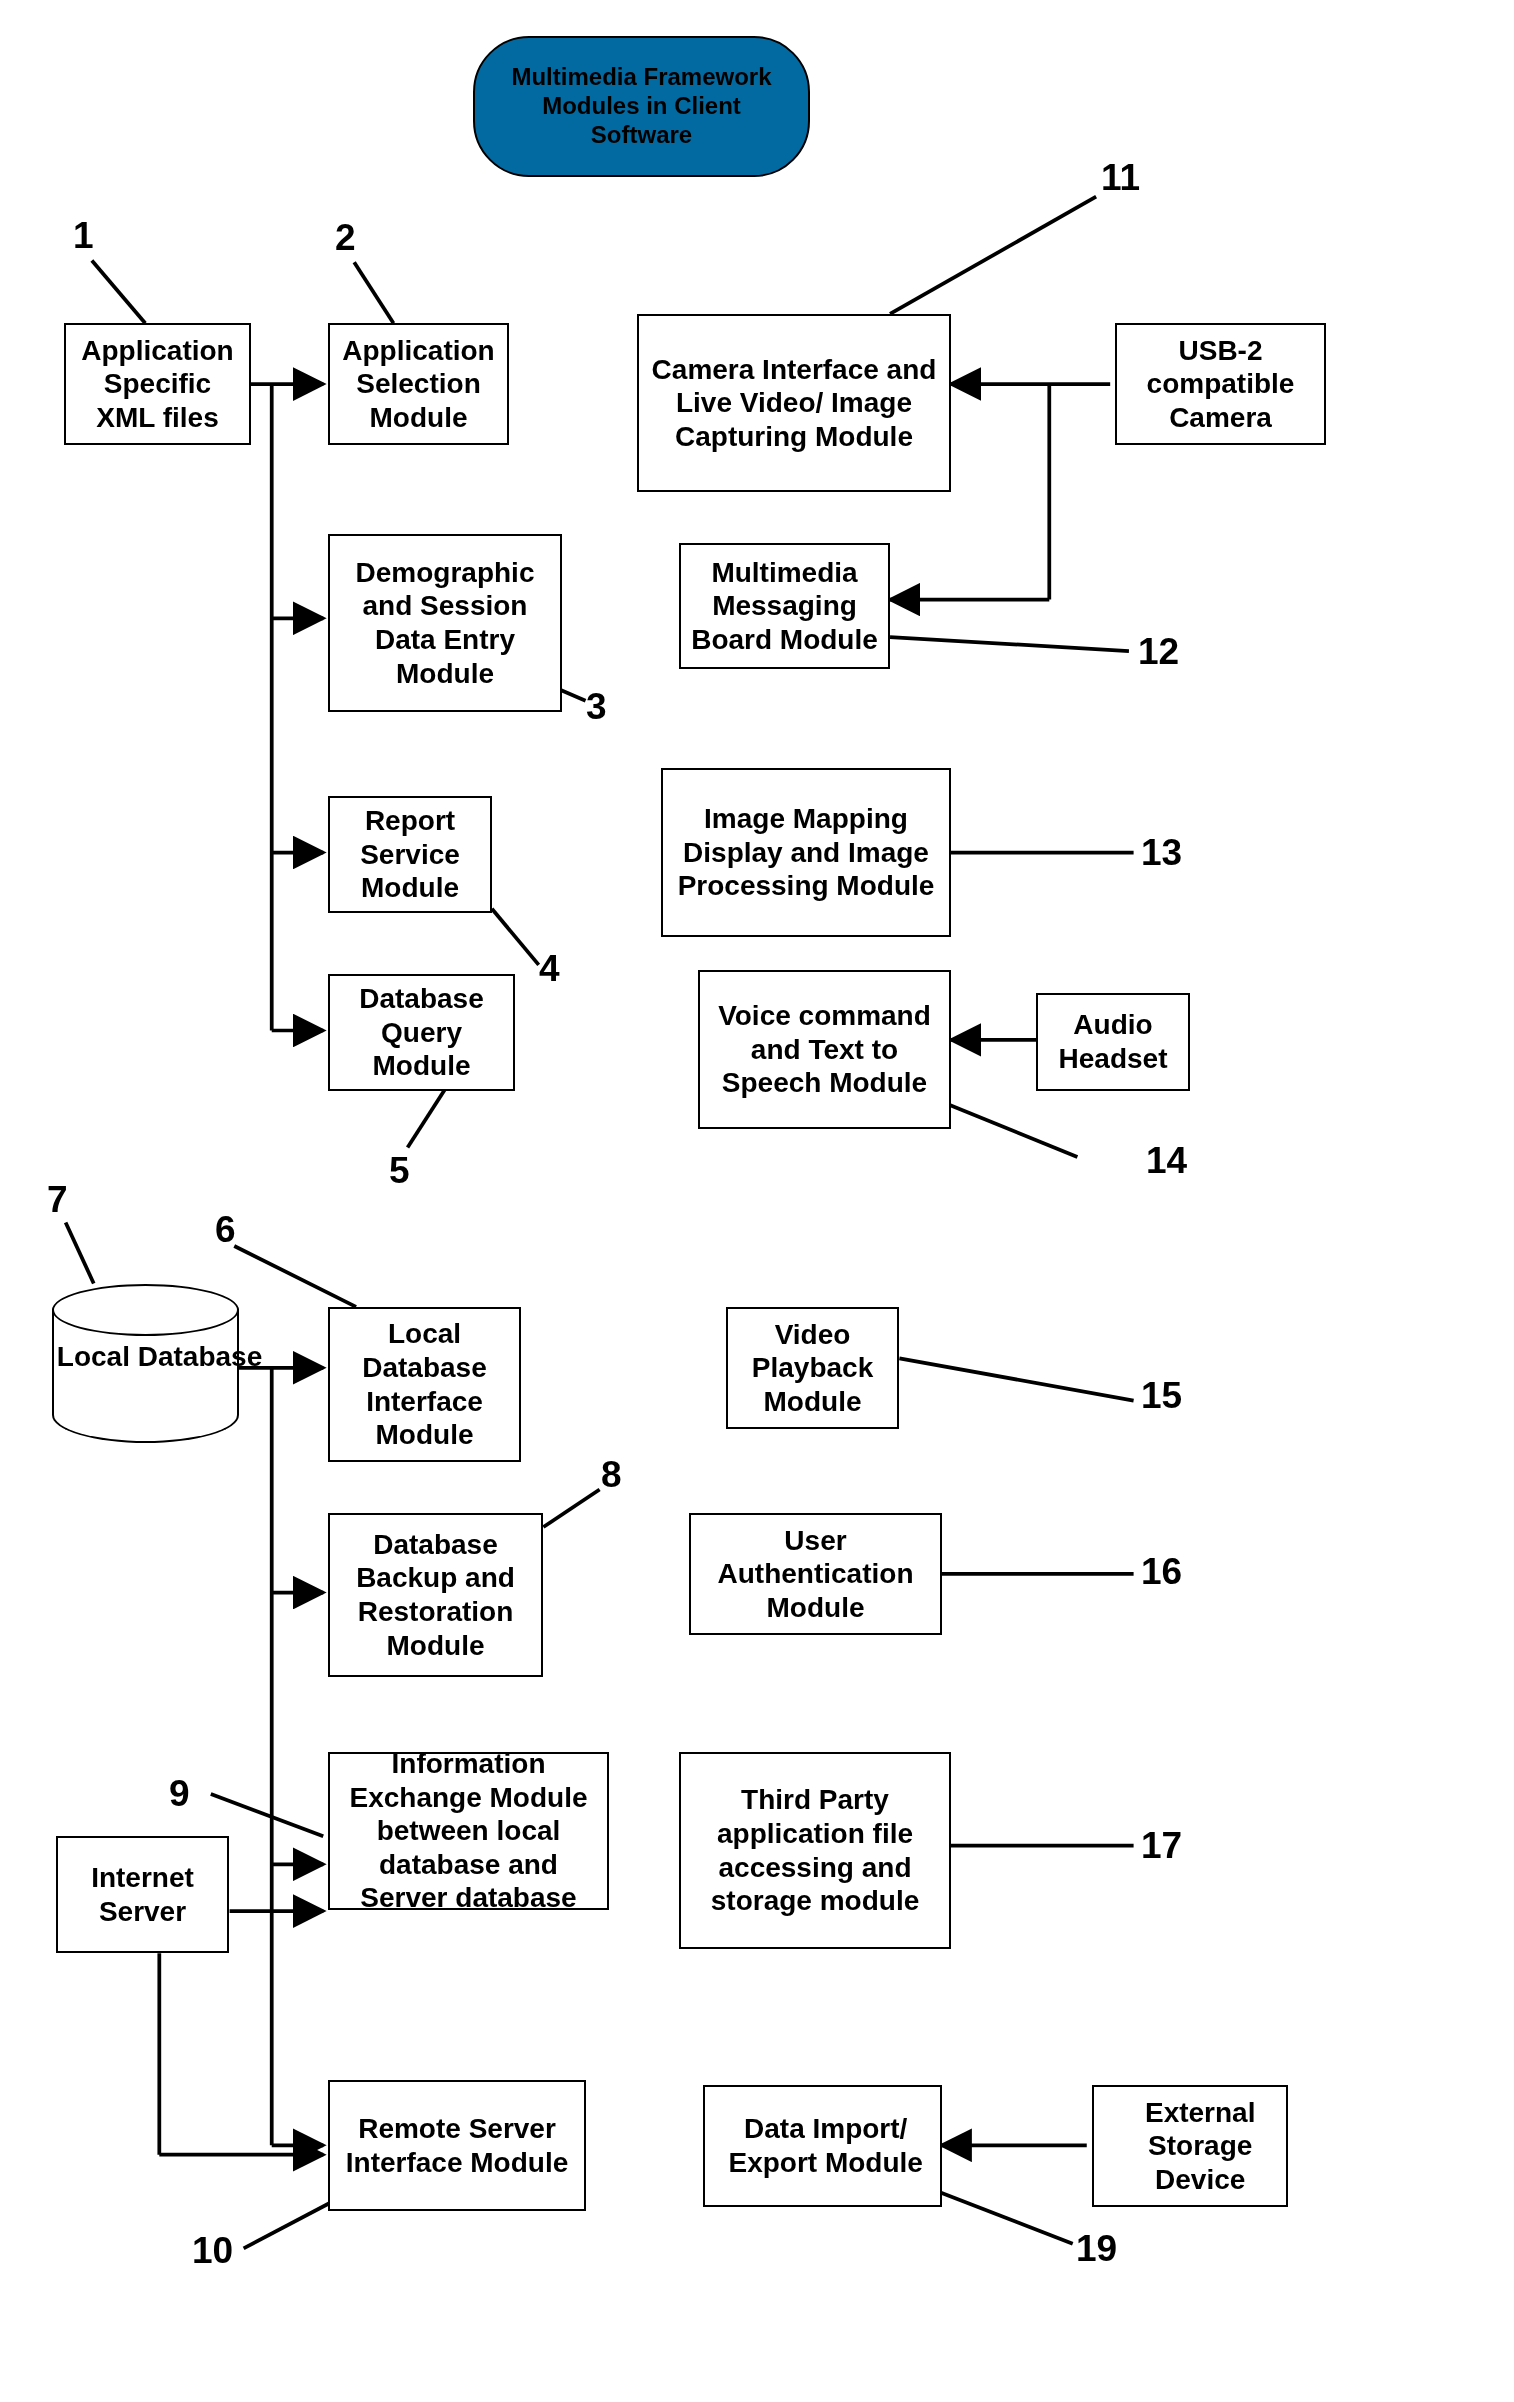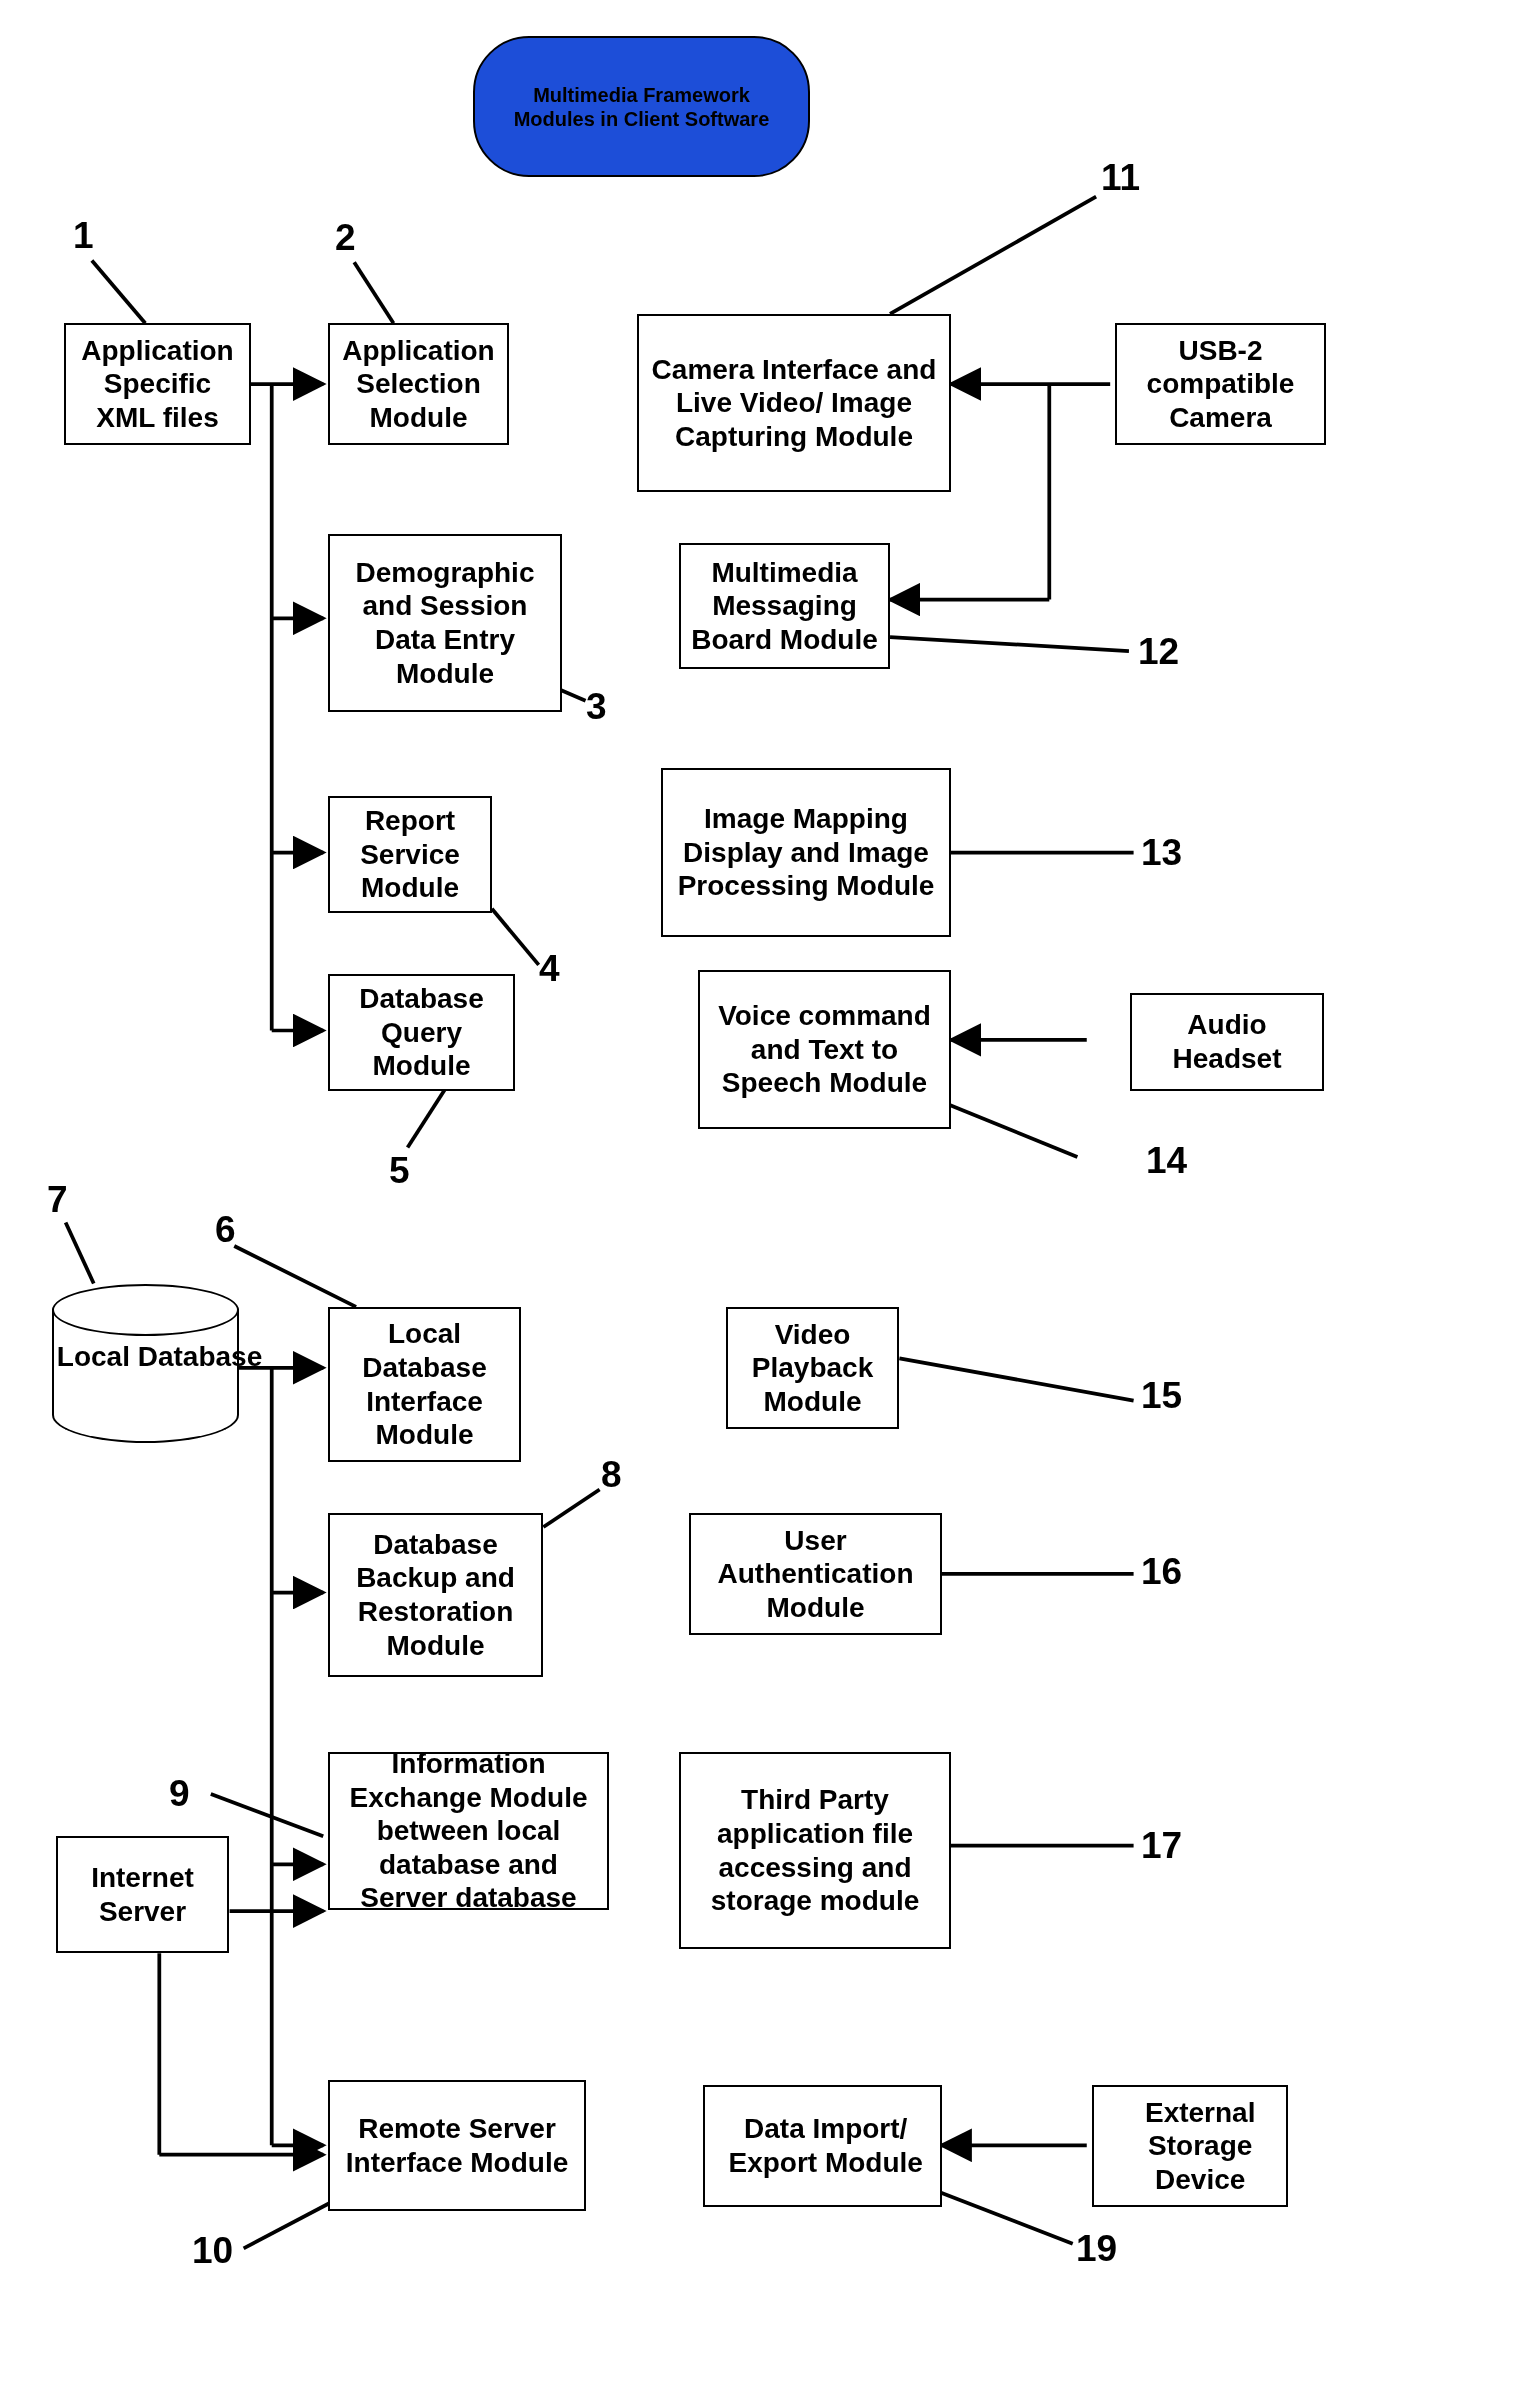--- a/index.html
+++ b/index.html
@@ -25,26 +25,26 @@
   font-size: 28px;
   font-weight: bold;
   line-height: 1.2;
   padding: 5.6px;
   box-sizing: border-box;
 }
 .title-box {
   position: absolute;
   border: 2.8px solid #000;
   border-radius: 56px;
-  background: #1d4ed8;
+  background: #0369a1;
   text-align: center;
   display: flex;
   align-items: center;
   justify-content: center;
-  font-size: 20px;
+  font-size: 24px;
   font-weight: bold;
   line-height: 1.2;
   padding: 9.4px 19px;
   box-sizing: border-box;
 }
 .reflabel {
   position: absolute;
   font-size: 37px;
   font-weight: bold;
 }
@@ -200,21 +200,21 @@
   <div class="box" style="left:726px; top:1307px; width:173px; height:122px;">Video Playback Module</div>
 
   <div class="box" style="left:689px; top:1513px; width:253px; height:122px;">User Authentication Module</div>
 
   <div class="box" style="left:679px; top:1752px; width:272px; height:197px;">Third Party application file accessing and storage module</div>
 
   <div class="box" style="left:703px; top:2085px; width:239px; height:122px;padding-left:12px;">Data Import/ Export Module</div>
 
   <div class="box" style="left:1115px; top:323px; width:211px; height:122px;">USB-2 compatible Camera</div>
 
-  <div class="box" style="left:1130px; top:993px; width:194px; height:98px;">Audio Headset</div>
+  <div class="box" style="left:1036px; top:993px; width:154px; height:98px;">Audio Headset</div>
 
   <div class="box" style="left:1092px; top:2085px; width:196px; height:122px;padding-left:26px;">External Storage Device</div>
 
   <div class="reflabel" style="left:73px;  top:215px;">1</div>
   <div class="reflabel" style="left:335px; top:217px;">2</div>
   <div class="reflabel" style="left:586px; top:686px;">3</div>
   <div class="reflabel" style="left:539px; top:948px;">4</div>
   <div class="reflabel" style="left:389px; top:1150px;">5</div>
   <div class="reflabel" style="left:215px; top:1209px;">6</div>
   <div class="reflabel" style="left:47px;  top:1179px;">7</div>

